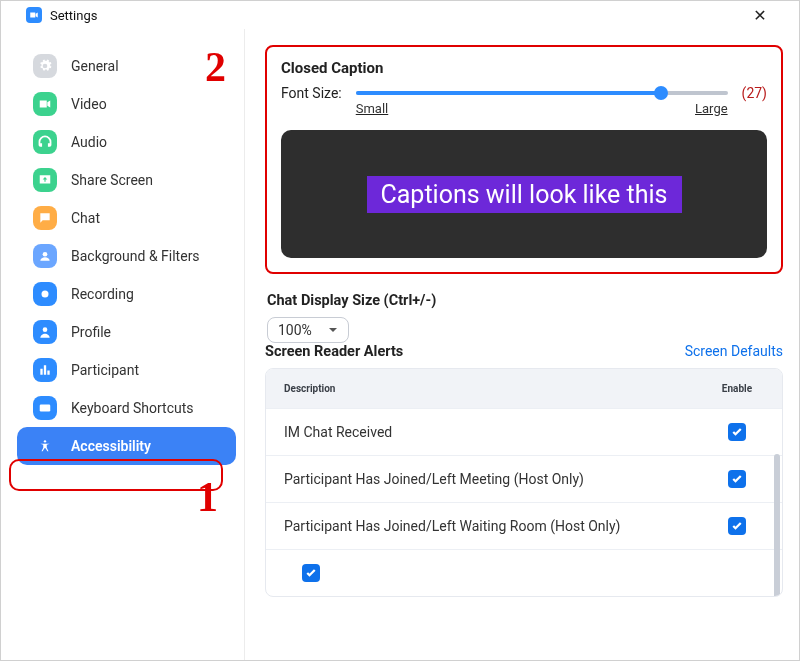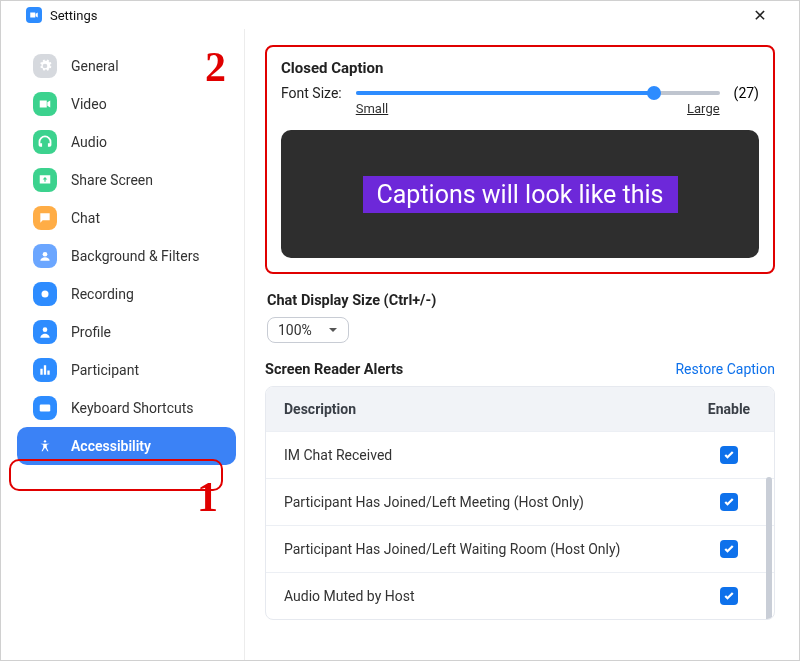--- a/index.html
+++ b/index.html
@@ -87,21 +87,21 @@
   .ic-green { background: #3cd28e; }
   .ic-green2{ background: #3cd28e; }
   .ic-orange{ background: #ffad46; }
   .ic-blue  { background: #2D8CFF; }
   .ic-blue2 { background: #6ba6ff; }
   .ic-active{ background: transparent; }
 
   
   .content {
     flex: 1;
-    padding: 16px 24px 16px 20px;
+    padding: 16px 16px 16px 20px;
     overflow: hidden;
     position: relative;
   }
   .cc-panel {
     border: 2px solid #e00000;
     border-radius: 8px;
     padding: 12px 14px 14px 14px;
     margin-bottom: 18px;
   }
   .cc-title { font-weight: 700; font-size: 15px; margin-bottom: 8px; }
@@ -131,39 +131,39 @@
     transform: translateX(-50%);
     cursor: pointer;
   }
   .slider-labels {
     display: flex;
     justify-content: space-between;
     font-size: 13px;
     color: #333;
     margin-top: 6px;
   }
-  .cc-value { font-size: 14px; color: #000000; padding-top: 0; }
+  .cc-value { font-size: 14px; color: #b91c1c; padding-top: 0; }
   .caption-preview {
     margin-top: 14px;
     background: #2e2e2e;
     border-radius: 10px;
     height: 128px;
     display: flex;
     align-items: center;
     justify-content: center;
   }
   .caption-preview span {
     background: #6d28d9;
     color: #fff;
     font-size: 25px;
     padding: 4px 14px;
   }
 
   .section-title { font-weight: 700; font-size: 14.5px; margin: 8px 0 8px 2px; }
-  .chat-size-row { display: flex; align-items: flex-start; gap: 10px; margin-bottom: 18px; }
+  .chat-size-row { display: flex; align-items: flex-start; gap: 10px; margin-bottom: 0; }
   .select-box {
     border: 1px solid #c8ccd4;
     border-radius: 8px;
     padding: 4px 10px;
     display: inline-flex;
     align-items: center;
     gap: 16px;
     font-size: 14px;
     cursor: pointer;
     color: #333;
@@ -183,21 +183,21 @@
     border: 1px solid #e6e9ef;
     border-radius: 8px;
     overflow: hidden;
     position: relative;
   }
   .alerts-head {
     display: flex;
     background: #f1f3f7;
     font-weight: 700;
     color: #3a3f47;
-    font-size: 14px;
+    font-size: 10px;
   }
   .col-desc { flex: 1; padding: 14px 18px; }
   .col-enable { width: 90px; padding: 14px 18px; text-align: center; }
   .alerts-body { position: relative; }
   .alerts-row {
     display: flex;
     border-top: 1px solid #eceff4;
     align-items: center;
   }
   .alerts-row .col-desc { color: #333; font-weight: 400; }
@@ -379,21 +379,21 @@
       <div class="select-box">
         <span>100%</span>
         <svg viewBox="0 0 10 10">
             <path d="M1 3l4 4 4-4z"></path>
           </svg>
       </div>
     </div>
 
     <div class="alerts-header">
       <div class="section-title" style="margin:0">Screen Reader Alerts</div>
-      <span class="restore-link">Restore Caption</span>
+      <span class="restore-link">Screen Defaults</span>
     </div>
 
     <div class="alerts-table">
       <div class="alerts-head">
         <div class="col-desc">Description</div>
         <div class="col-enable">Enable</div>
       </div>
       <div class="alerts-body">
         <div class="alerts-row">
           <div class="col-desc">IM Chat Received</div>
@@ -413,21 +413,20 @@
         </div>
         <div class="alerts-row">
           <div class="col-desc">Participant Has Joined/Left Waiting Room (Host Only)</div>
           <div class="col-enable"><span class="chk">
                 <svg viewBox="0 0 16 16">
                   <path d="M3 8l3 3 7-7"></path>
                 </svg>
               </span></div>
         </div>
         <div class="alerts-row">
-          <div class="col-desc">Audio Muted by Host</div>
           <div class="col-enable"><span class="chk">
                 <svg viewBox="0 0 16 16">
                   <path d="M3 8l3 3 7-7"></path>
                 </svg>
               </span></div>
         </div>
         <div class="scroll-indicator"></div>
       </div>
     </div>
   </div>

